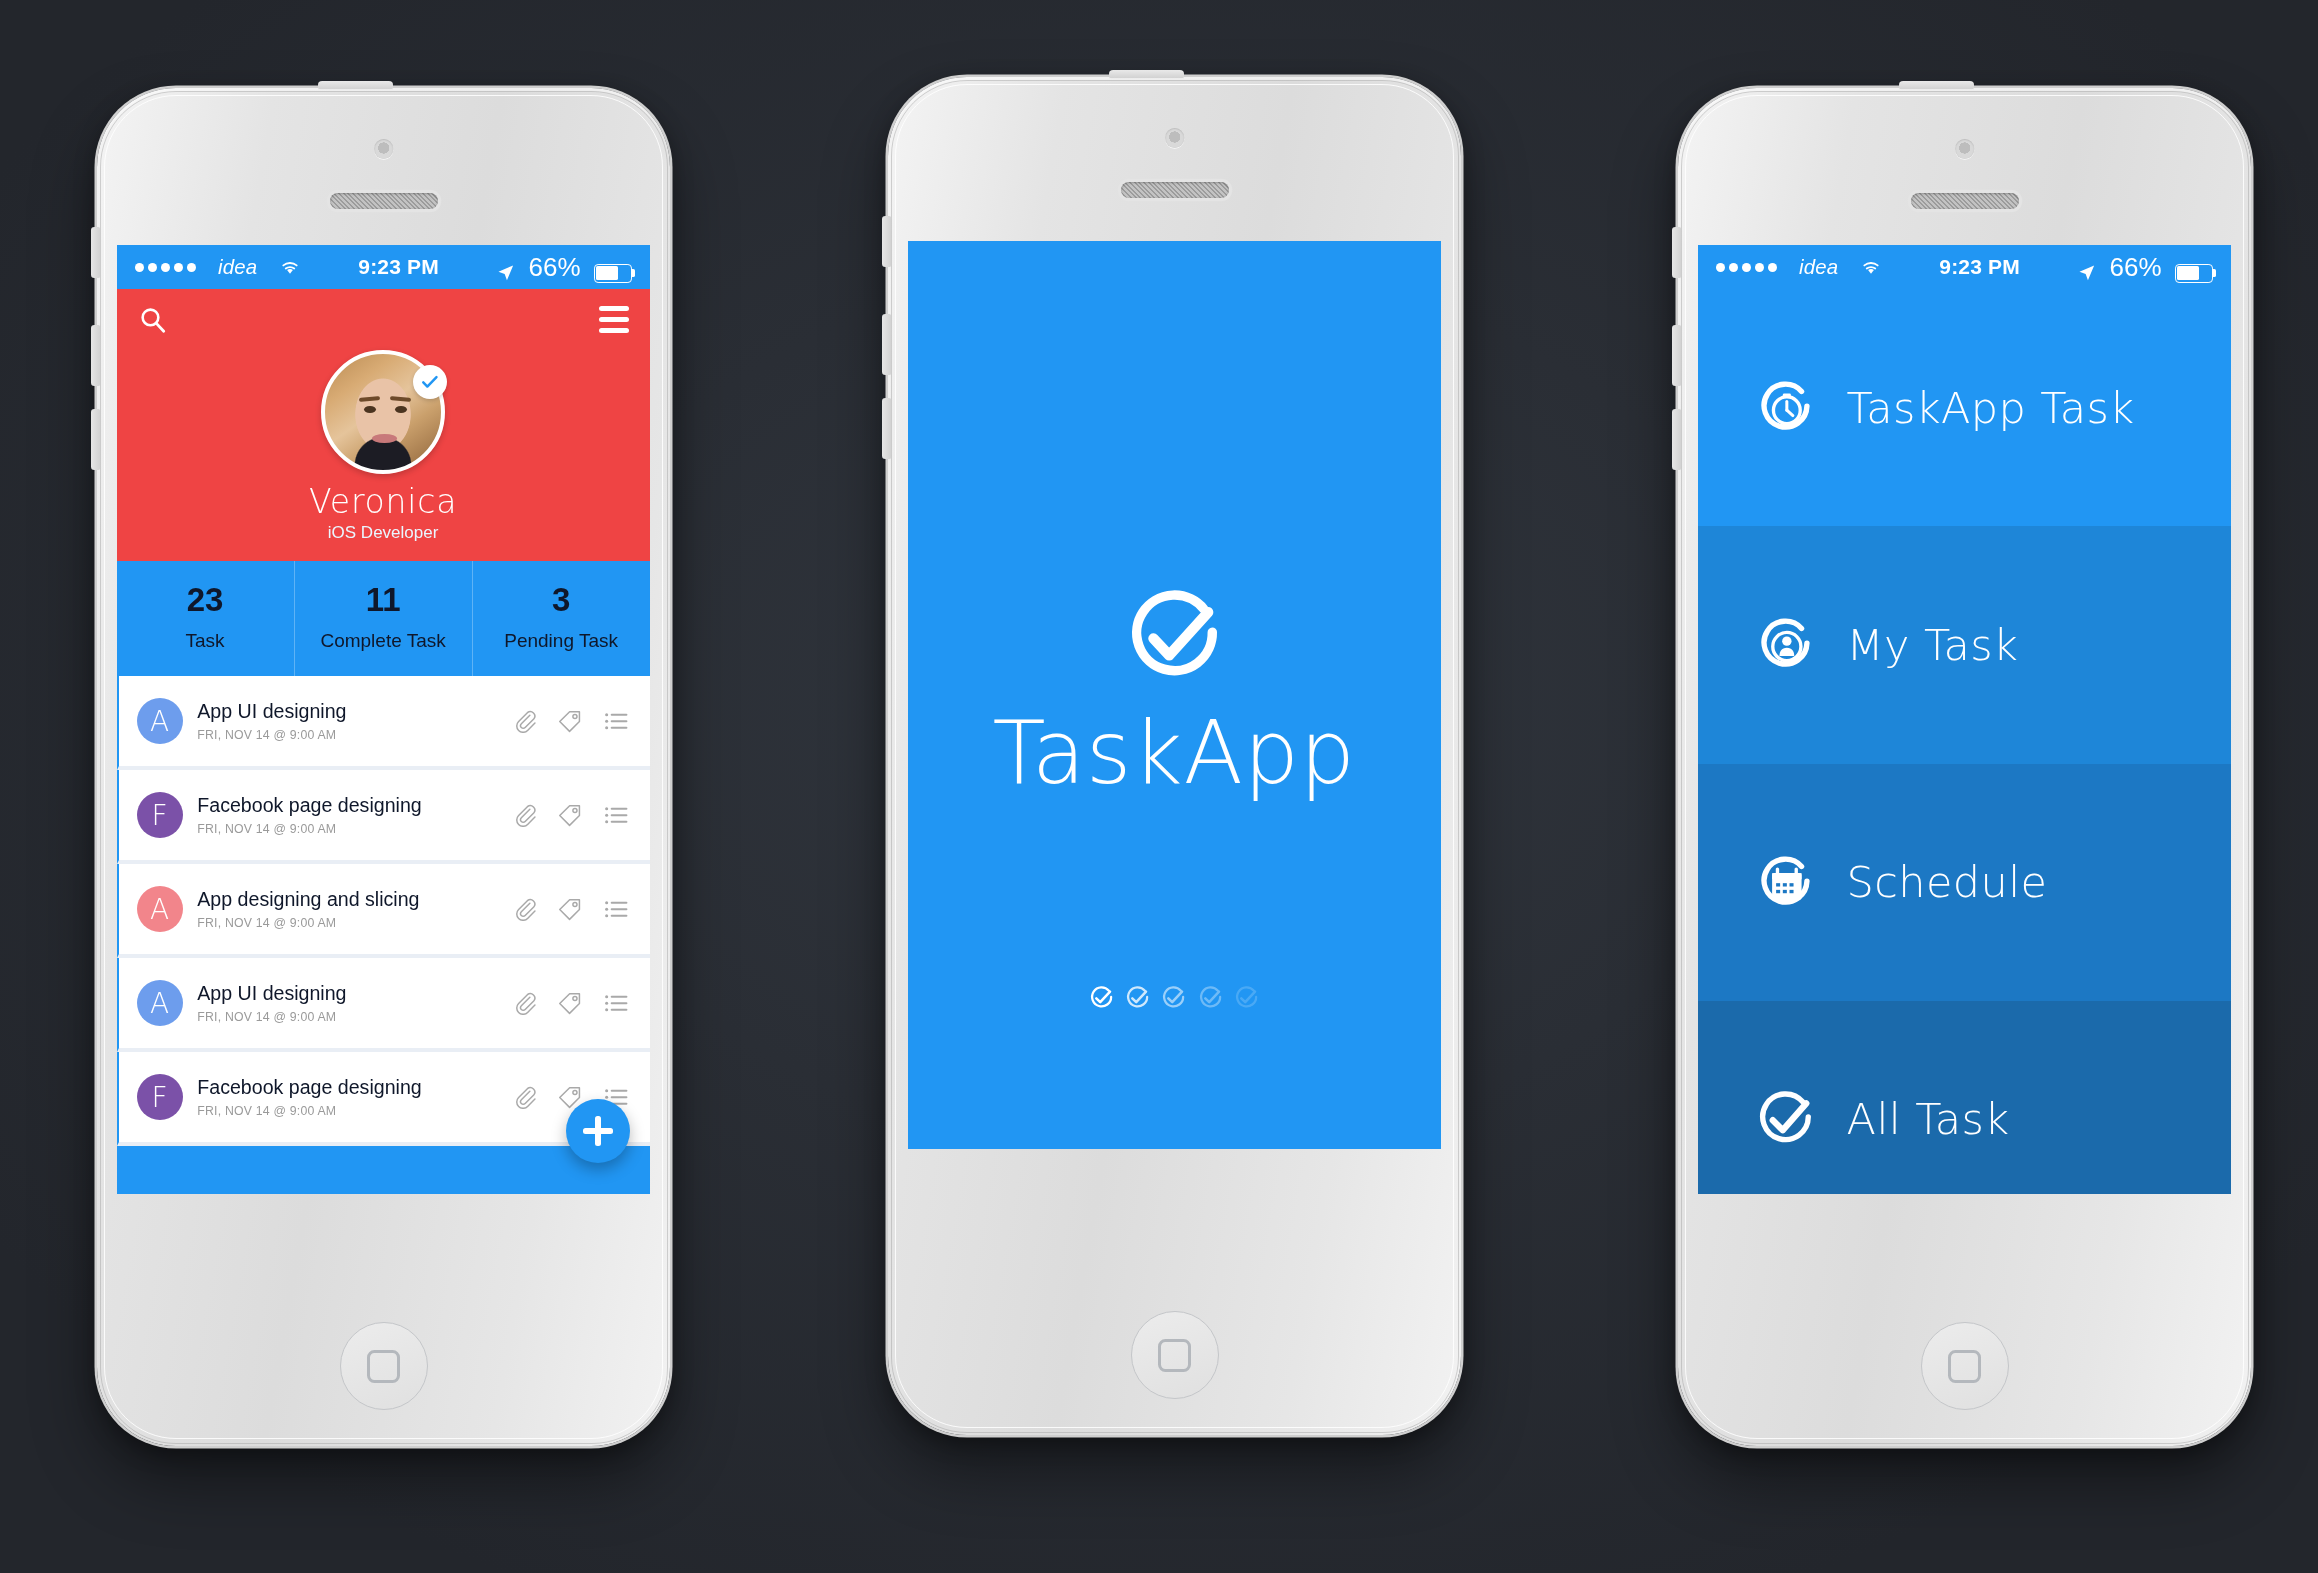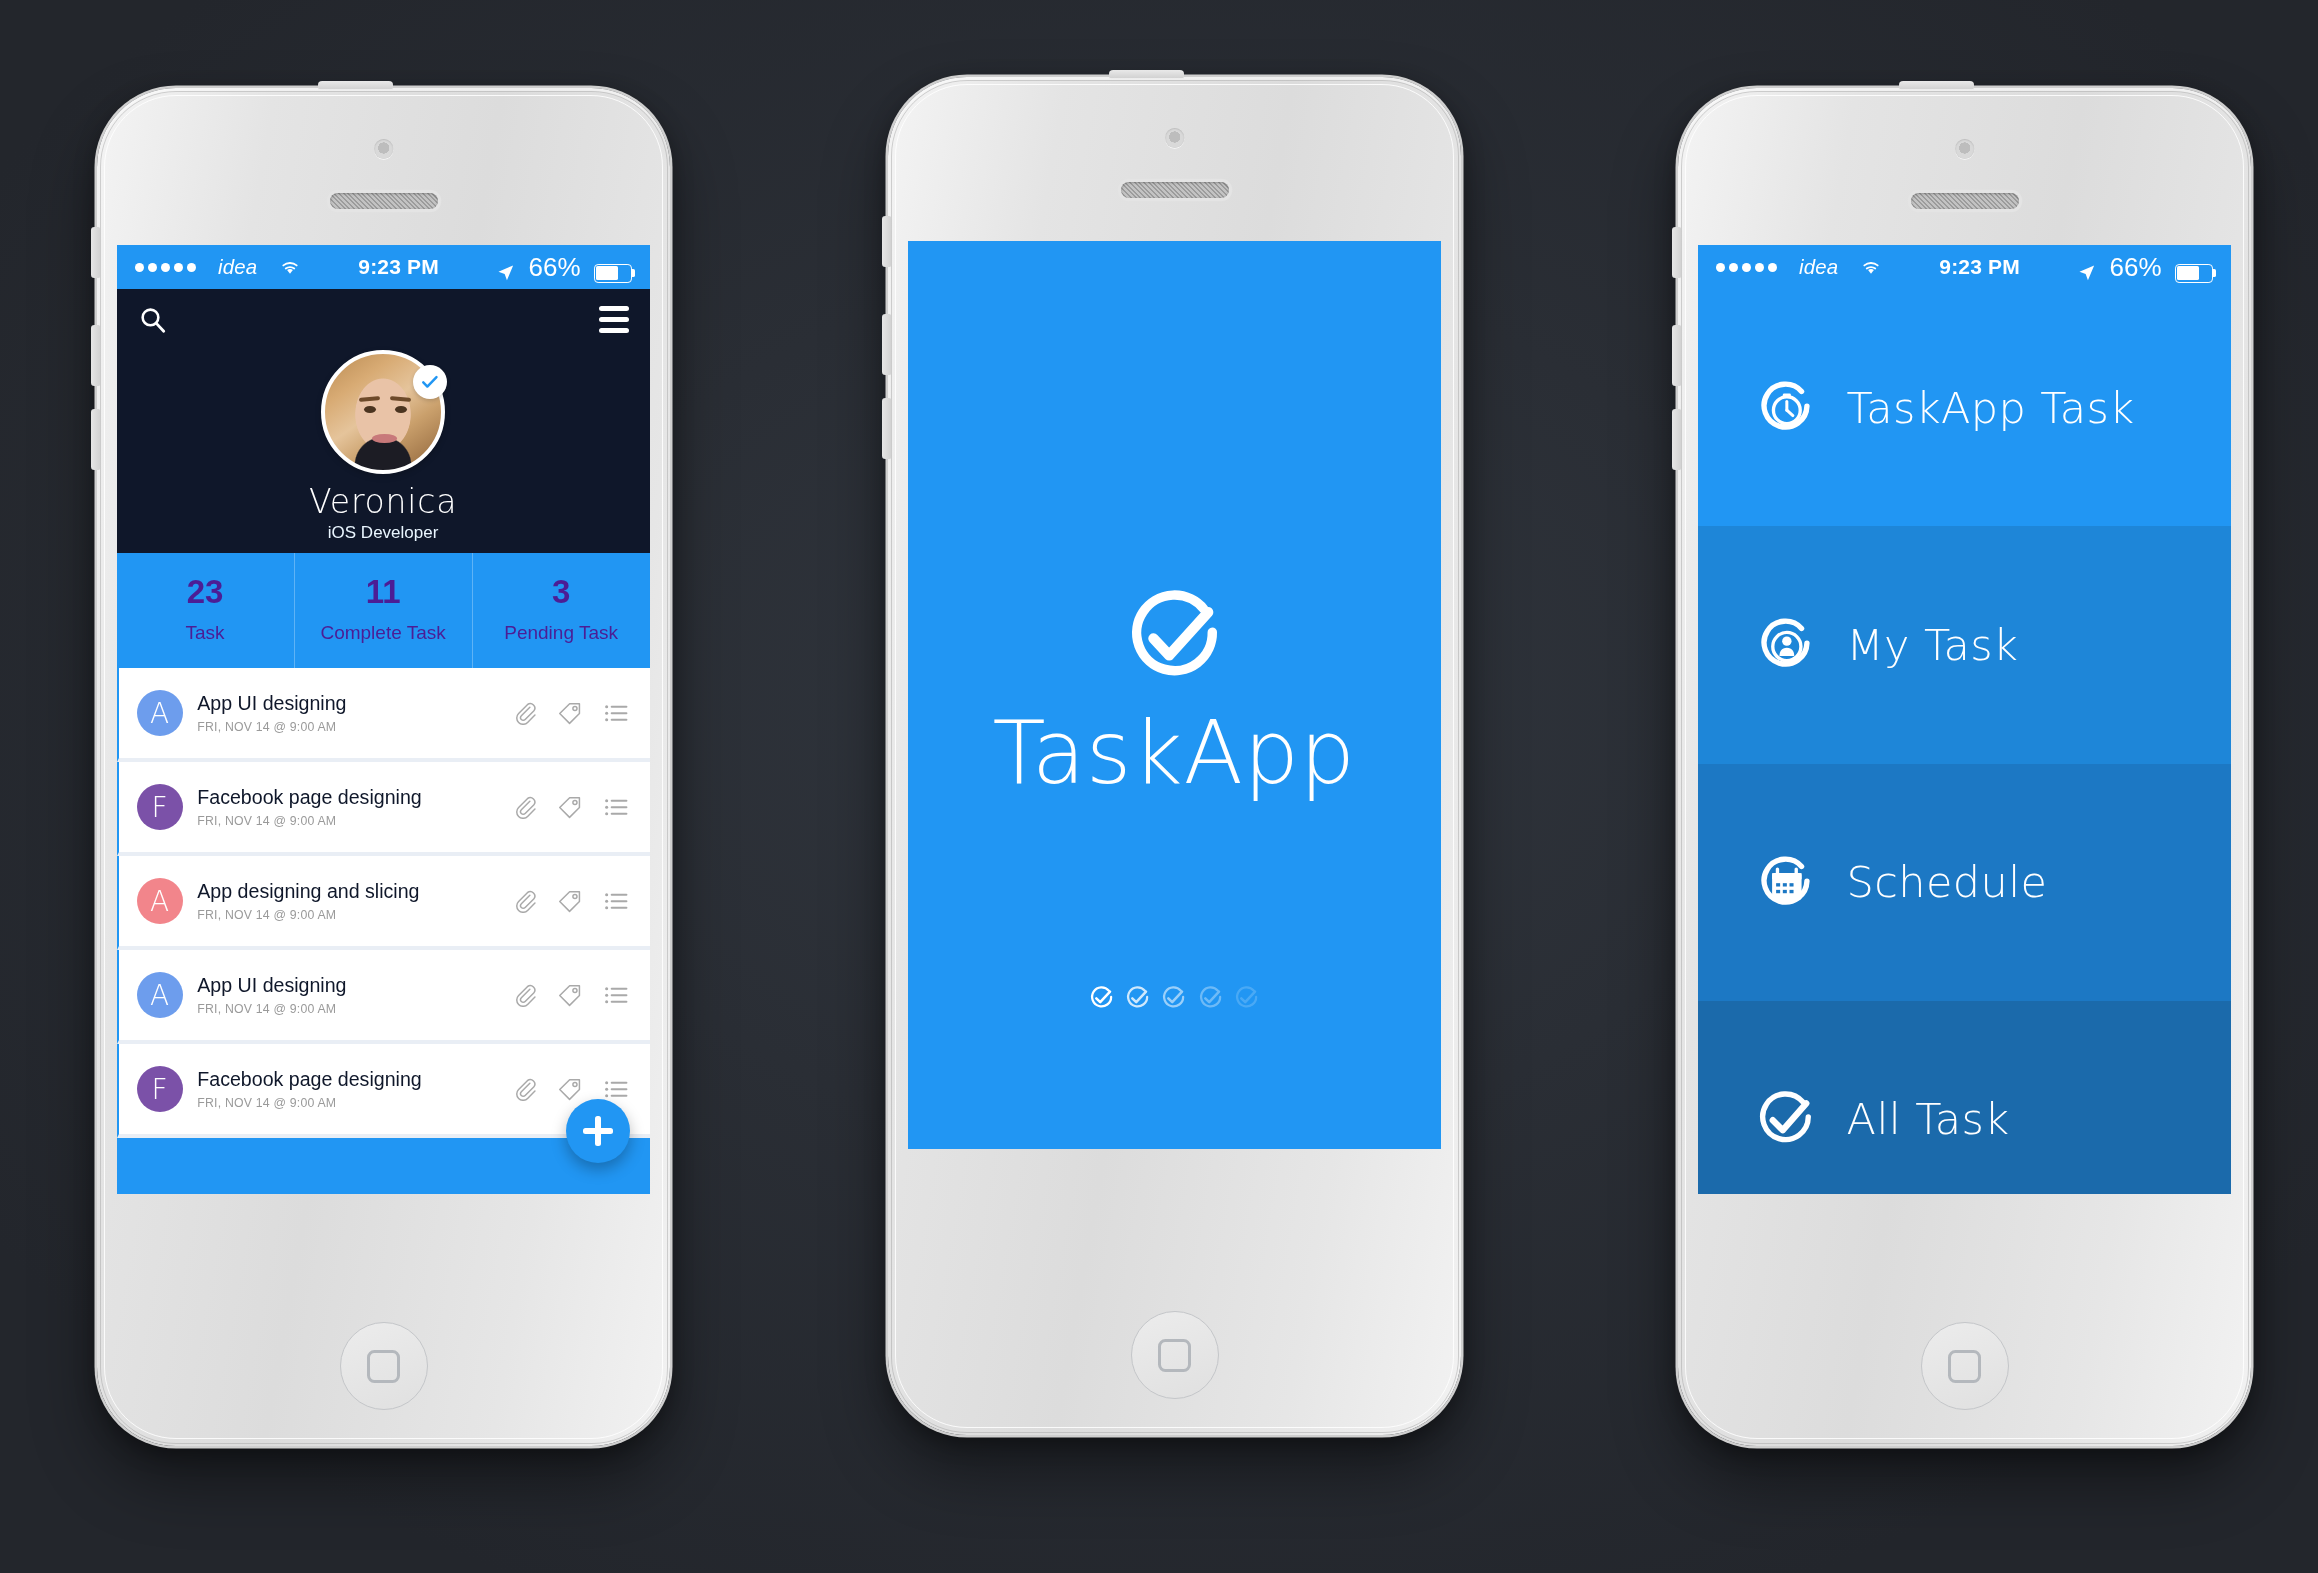--- a/index.html
+++ b/index.html
@@ -137,21 +137,21 @@
   .battery i { display: block; height: 100%; width: 66%; background: #fff; border-radius: 1.6px; }
 
   
   .nav {
     height: 61px; display: flex; align-items: center; justify-content: space-between;
     padding: 0 21px;
   }
   .hamburger { display: flex; flex-direction: column; gap: 5.7px; }
   .hamburger span { display: block; width: 29.4px; height: 4.9px; background: #fff; border-radius: 2.5px; }
 
-  .profile-block { background: #0f172a; padding-bottom: 10px; }
+  .profile-block { background: #ef4444; padding-bottom: 18px; }
   .avatar-wrap { position: relative; width: 124px; height: 124px; margin: 0 auto; }
   .avatar {
     width: 124px; height: 124px; border-radius: 50%;
     border: 4.1px solid #fff;
     overflow: hidden;
     background:
       radial-gradient(circle at 50% 96%, #1c1c24 0 22%, rgba(28,28,36,0) 23%),
       radial-gradient(ellipse 38px 49px at 50% 52%, #e9c3a7 0 72%, rgba(233,195,167,0) 74%),
       linear-gradient(145deg, #b98a52 0%, #d8ab74 26%, #e5c49b 47%, #caa06c 66%, #8d6238 100%);
     box-shadow: 0 2.5px 6.5px rgba(0,0,0,.2);
@@ -176,21 +176,21 @@
     text-align: center; color: #fff; font-size: 33px; margin-top: 8.2px;
     font-weight: 300; letter-spacing: 0.8px;
     font-family: "DejaVu Sans", sans-serif;
   }
   .profile-role { text-align: center; color: #eaf6ff; font-size: 17px; margin-top: 1.6px; }
 
   
   .stats { display: flex; background: #2196f3; }
   .stat {
     flex: 1; text-align: center; padding: 21px 3.3px 24.5px;
-    color: #4c1d95; border-right: 0.8px solid rgba(255,255,255,.28);
+    color: #0f172a; border-right: 0.8px solid rgba(255,255,255,.28);
   }
   .stat:last-child { border-right: 0; }
   .stat-num { font-size: 33px; font-weight: 700; line-height: 1.1; }
   .stat-label { font-size: 19px; margin-top: 11.5px; font-weight: 300; }
 
   
   .task-list { background: #e9eef5; }
   .task-row {
     display: flex; align-items: center;
     background: #fff;

